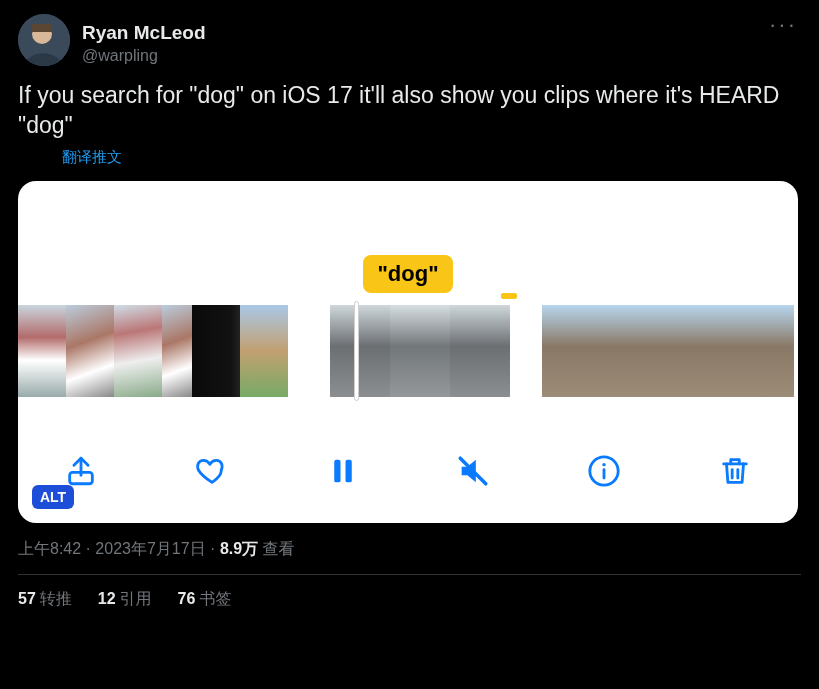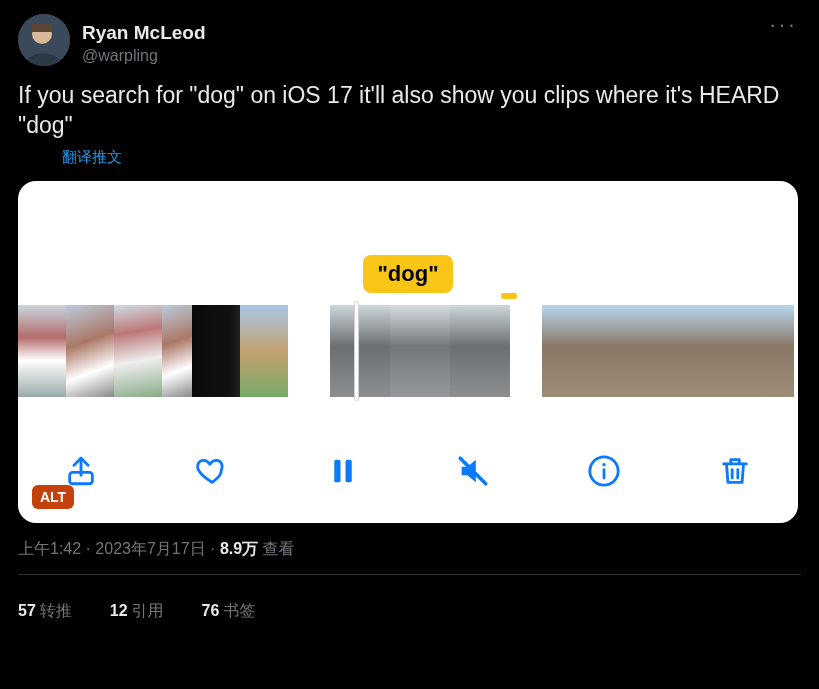--- a/index.html
+++ b/index.html
@@ -19,25 +19,25 @@
   .callout { background:#f9c517; color:#000; font-weight:700; font-size:22px; padding:6px 14px; border-radius:8px; position:relative; }
   .scrubtick { position:absolute; left:483px; top:112px; width:16px; height:6px; background:#f9c517; border-radius:2px; }
   .strip { position:absolute; top:124px; left:0; right:0; height:92px; display:flex; align-items:stretch; }
   .clip { height:92px; background:#888; display:inline-block; }
   .gap { background:#fff; }
   .playhead { position:absolute; top:120px; left:336px; width:5px; height:100px; background:#fff; border-radius:3px; border:1px solid #d0d0d0; z-index:3; }
   .toolbar { position:absolute; left:0; right:0; bottom:22px; height:60px; display:flex; align-items:center; justify-content:space-between; padding:0 36px; }
   .tbtn { width:54px; height:54px; display:flex; align-items:center; justify-content:center; cursor:pointer; }
   .tbtn svg { width:34px; height:34px; }
   .tbtn.big svg { width:30px; height:34px; }
-  .alt { position:absolute; left:14px; bottom:14px; background:#c2410c; color:#fff; font-size:14px; font-weight:700; padding:4px 8px; border-radius:6px; cursor:pointer; }
+  .alt { position:absolute; left:14px; bottom:14px; background:#1d4ed8; color:#fff; font-size:14px; font-weight:700; padding:4px 8px; border-radius:6px; cursor:pointer; }
   .meta { margin-top:16px; color:#71767b; font-size:16px; }
   .meta .views-n { color:#e7e9ea; font-weight:700; }
   .rule { height:1px; background:#2f3336; margin-top:14px; }
-  .stats { margin-top:26px; color:#71767b; font-size:16px; display:flex; gap:38px; }
+  .stats { margin-top:14px; color:#71767b; font-size:16px; display:flex; gap:26px; }
   .stats b { color:#e7e9ea; font-weight:700; margin-right:4px; }
 
   
   .t1{background:linear-gradient(180deg,#c9d6de 0%,#b36b6b 35%,#fff 60%,#9aa 100%)}
   .t2{background:linear-gradient(160deg,#bcd 0%,#aa7766 40%,#fff 70%,#888 100%)}
   .t3{background:linear-gradient(170deg,#d0dde6 0%,#b77 30%,#eee 60%,#8a8 100%)}
   .t4{background:linear-gradient(90deg,#0a0a0a 0%,#111 80%,#222 100%)}
   .t5{background:linear-gradient(180deg,#a9c7e8 0%,#c2a070 50%,#7a6 100%)}
   .t6{background:linear-gradient(180deg,#cfd7db 0%,#6b6f72 45%,#8c8f91 100%)}
   .t7{background:linear-gradient(180deg,#d7dee2 0%,#72777a 45%,#94989a 100%)}
@@ -134,21 +134,21 @@
             <line x1="10" y1="11" x2="10" y2="17"></line>
             <line x1="14" y1="11" x2="14" y2="17"></line>
           </svg>
       </div>
     </div>
 
     <div class="alt">ALT</div>
   </div>
 
   <div class="meta">
-    <span>上午1:42</span><span> · </span><span>2023年7月17日</span><span> · </span><span class="views-n">8.9万</span> <span>查看</span>
+    <span>上午8:42</span><span> · </span><span>2023年7月17日</span><span> · </span><span class="views-n">8.9万</span> <span>查看</span>
   </div>
 
   <div class="rule"></div>
 
   <div class="stats">
     <span><b>57</b><span>转推</span></span>
     <span><b>12</b><span>引用</span></span>
     <span><b>76</b><span>书签</span></span>
   </div>
 

